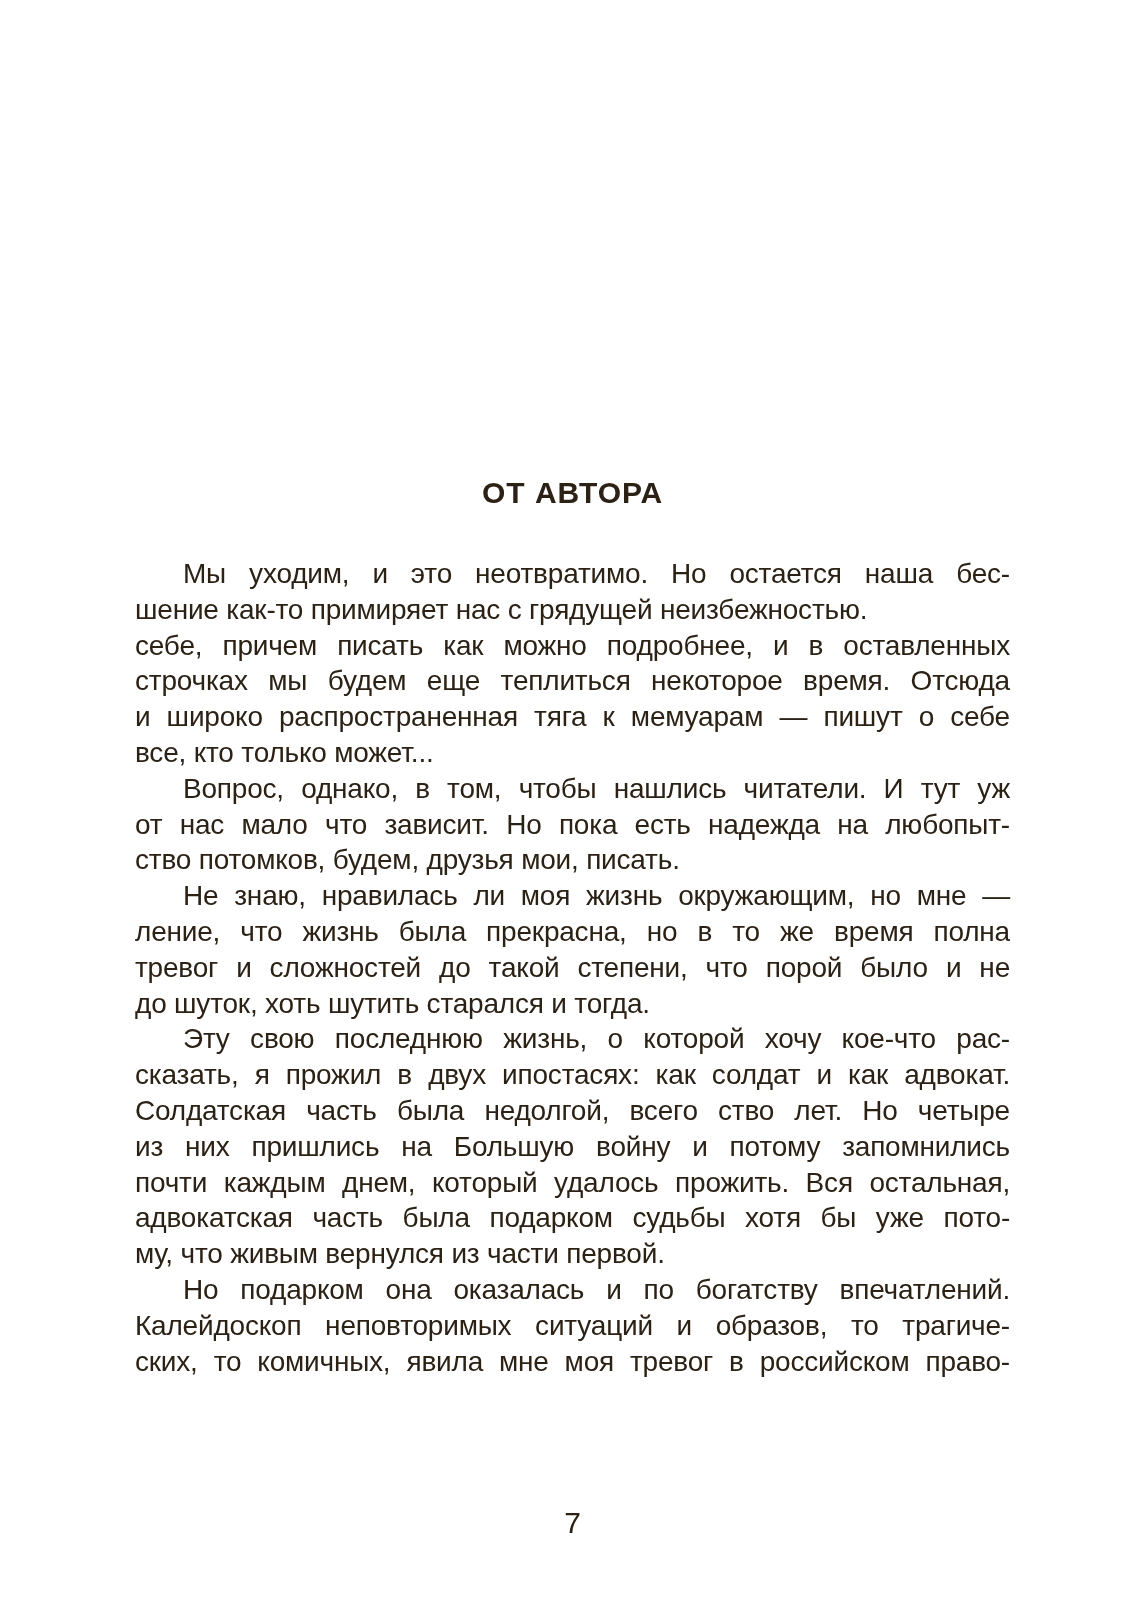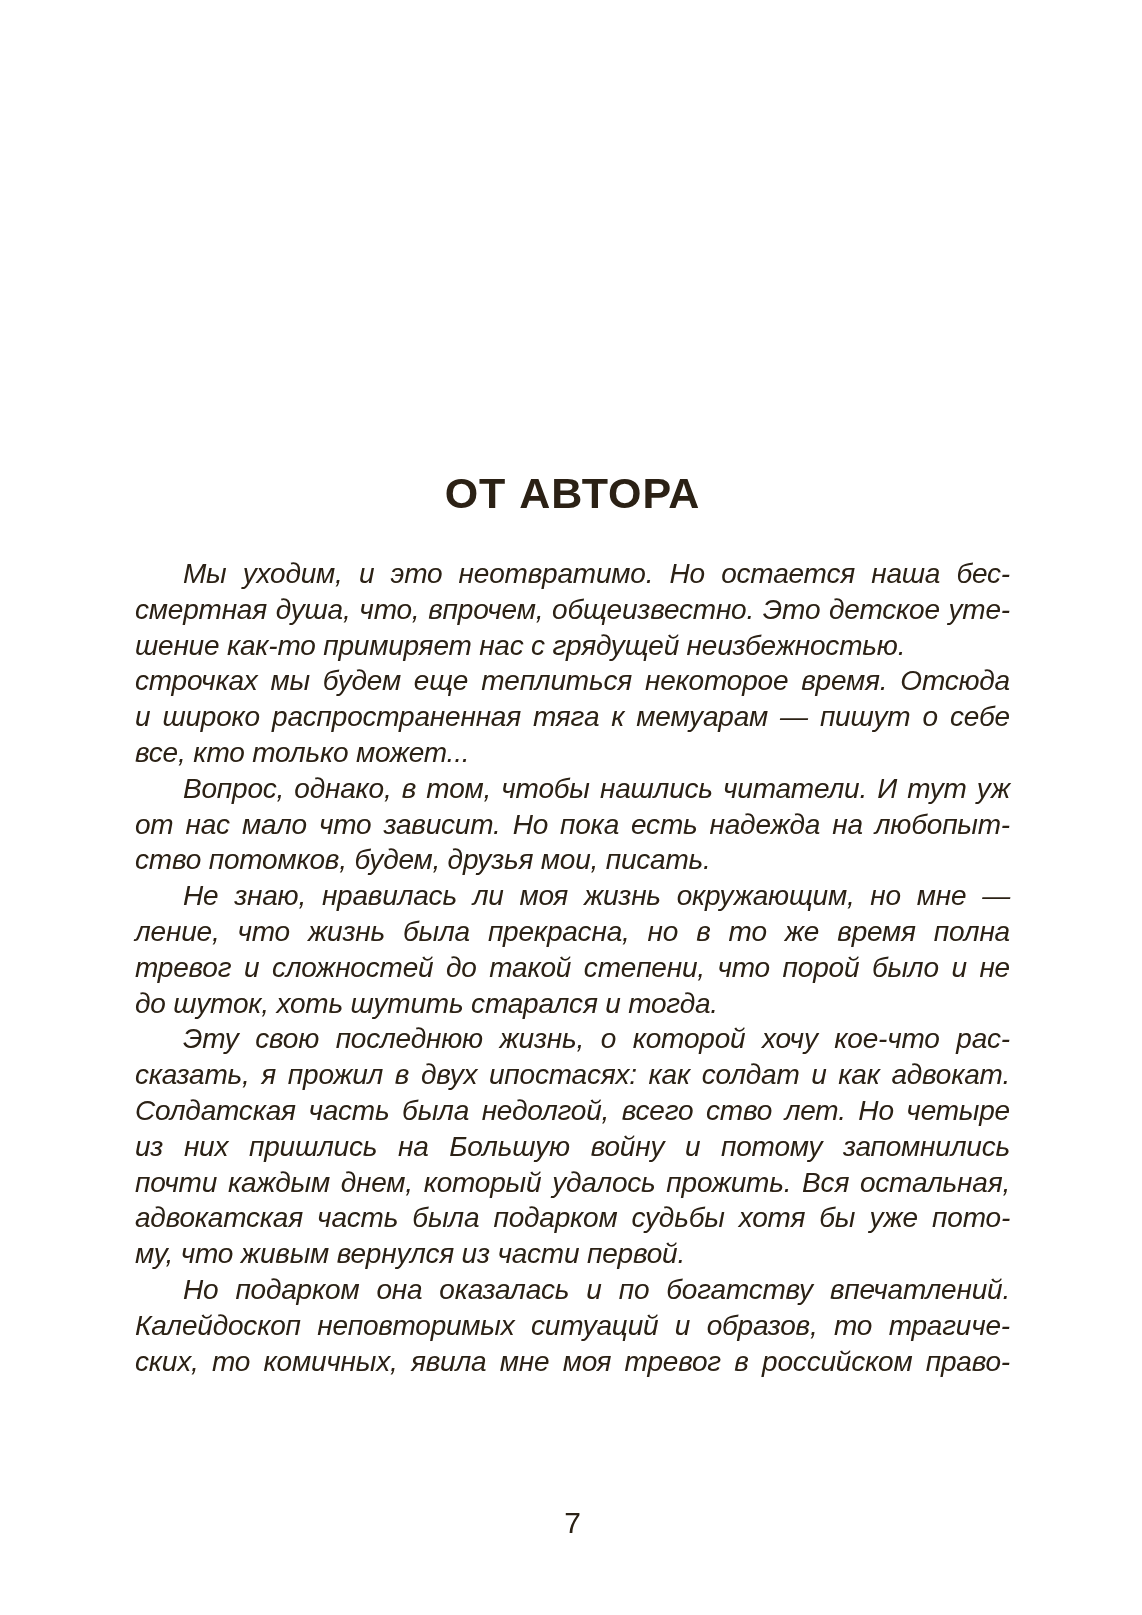--- a/index.html
+++ b/index.html
@@ -17,35 +17,34 @@
     color: #2b2115;
     overflow: hidden;
   }
   .title {
     position: absolute;
     top: 474px;
     left: 135px;
     width: 875px;
     margin: 0;
     text-align: center;
-    font-size: 43px;
+    font-size: 30px;
     line-height: 38px;
     font-weight: bold;
     letter-spacing: 1px;
     color: #2b2115;
   }
   .text-block {
     position: absolute;
     top: 556px;
     left: 135px;
     width: 875px;
     font-size: 28px;
     line-height: 35.8px;
     letter-spacing: -0.2px;
-    font-style: italic;
   }
   .paragraph {
     margin: 0;
     padding: 0;
   }
   .line {
     text-align: justify;
     text-align-last: justify;
     white-space: normal;
   }
@@ -68,24 +67,24 @@
 </style>
 </head>
 <body>
 
 <div class="page">
   <h1 class="title">ОТ АВТОРА</h1>
 
   <div class="text-block" id="text-block">
       <div class="paragraph">
         <div class="line first">Мы уходим, и это неотвратимо. Но остается наша бес-</div>
-        <div class="line">смертная душа, что, впрочем, общеизвестно. Это детское уте-</div>
         <div class="line last">шение как-то примиряет нас с грядущей неизбежностью.</div>
       </div>
       <div class="paragraph">
+        <div class="line">себе, причем писать как можно подробнее, и в оставленных</div>
         <div class="line">строчках мы будем еще теплиться некоторое время. Отсюда</div>
         <div class="line">и широко распространенная тяга к мемуарам — пишут о себе</div>
         <div class="line last">все, кто только может...</div>
       </div>
       <div class="paragraph">
         <div class="line first">Вопрос, однако, в том, чтобы нашлись читатели. И тут уж</div>
         <div class="line">от нас мало что зависит. Но пока есть надежда на любопыт-</div>
         <div class="line last">ство потомков, будем, друзья мои, писать.</div>
       </div>
       <div class="paragraph">

